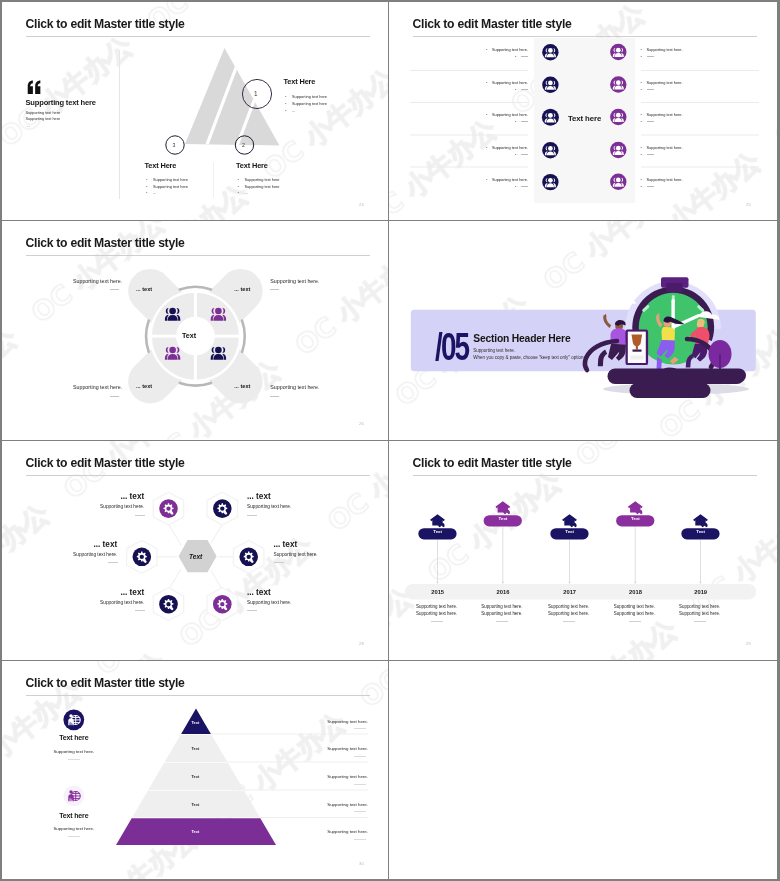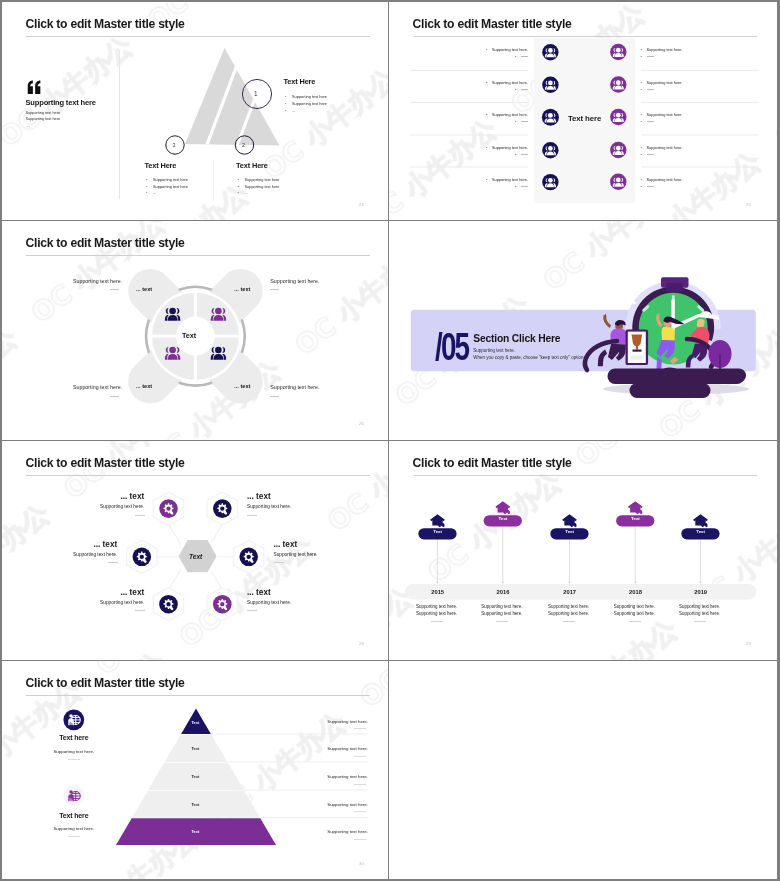--- a/index.html
+++ b/index.html
@@ -411,21 +411,21 @@
       <path d="M330,133 l2,0 l0,17 l-2,0 z" fill="#5b2180"></path>
 
       <path d="M226,147.5 h124 a7,7 0 0 1 0,14 h-124 a7,7 0 0 1 0,-14 z" fill="#3b1c50"></path>
       <path d="M250,161.5 h62 a7,7 0 0 1 0,14 h-62 a7,7 0 0 1 0,-14 z" fill="#3b1c50"></path>
 
       <path d="M270,152 c4,-6 13,-7 19,-3 c5,3 7,7 6,12 l-30,0 c0,-4 2,-6 5,-9 z" fill="#3b1c50"></path>
     </g>
   </svg>
   <div class="layer">
     <div class="ab s4-num">/05</div>
-    <div class="ab s4-h">Section Click Here</div>
+    <div class="ab s4-h">Section Header Here</div>
     <div class="ab s4-s1">Supporting text here.</div>
     <div class="ab s4-s2">When you copy &amp; paste, choose "keep text only" option.</div>
   </div>
 </div>
 
 <div class="slide bd-r bd-b">
   <svg class="wmsvg" width="387" height="220">
         <rect x="-2" y="-441" width="390" height="880" transform="translate(0,441)" fill="url(#wm)"></rect>
       </svg>
   <svg class="art" width="387" height="220" viewBox="0 0 387 220">

